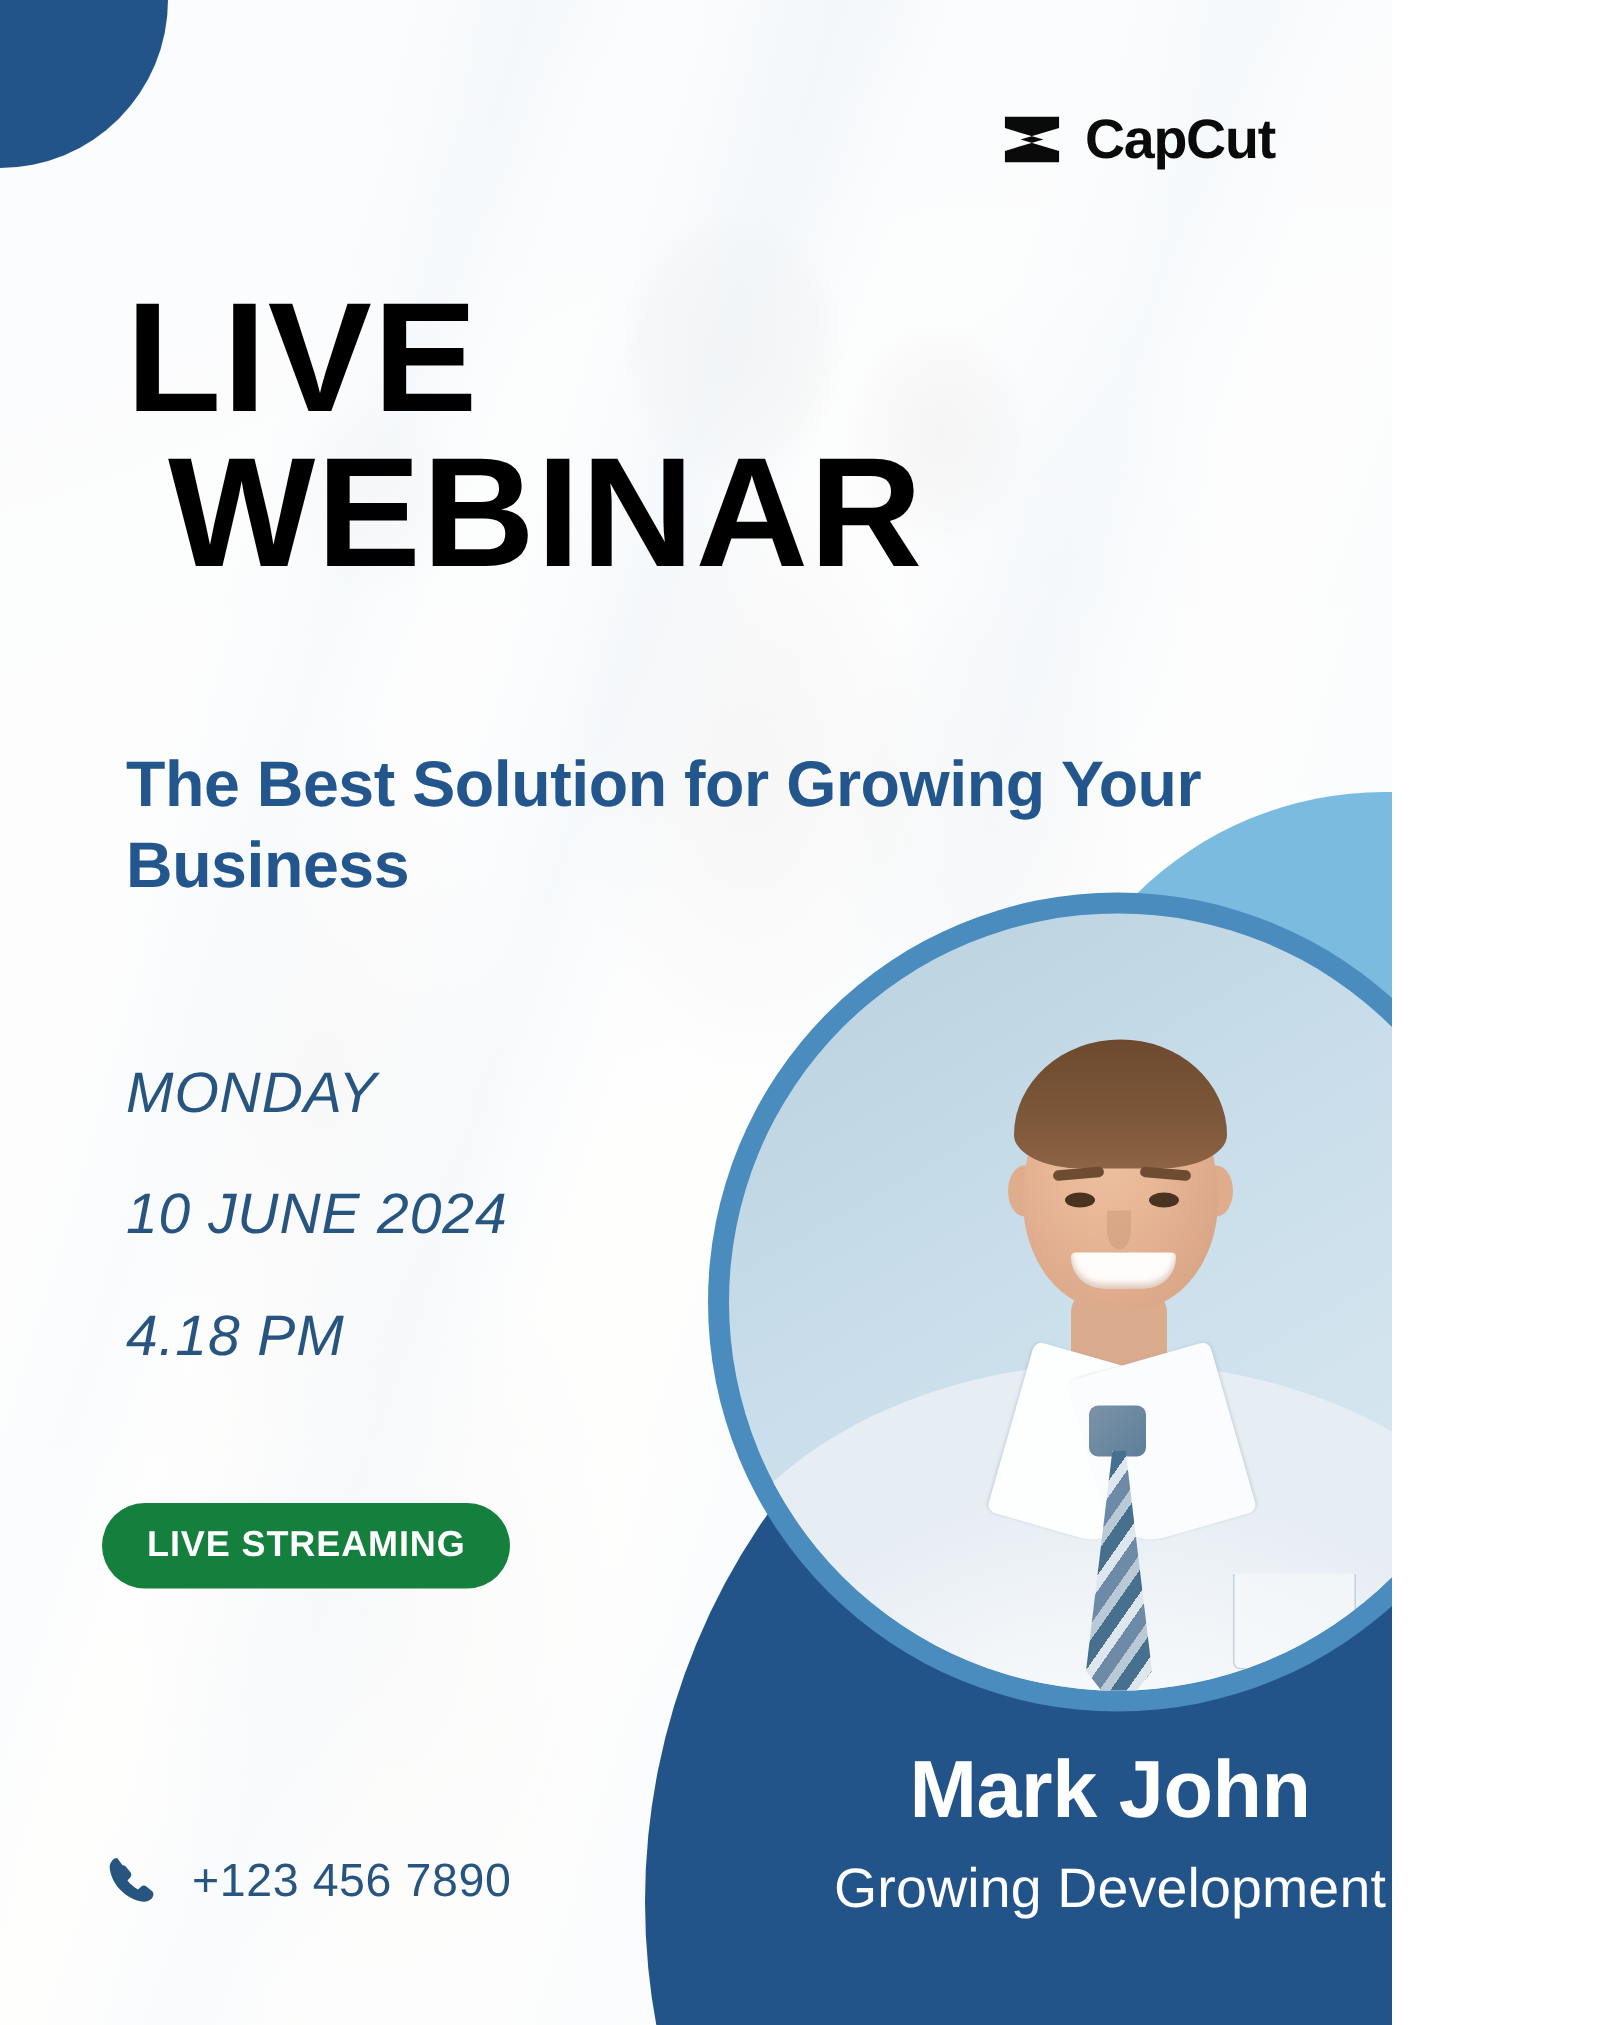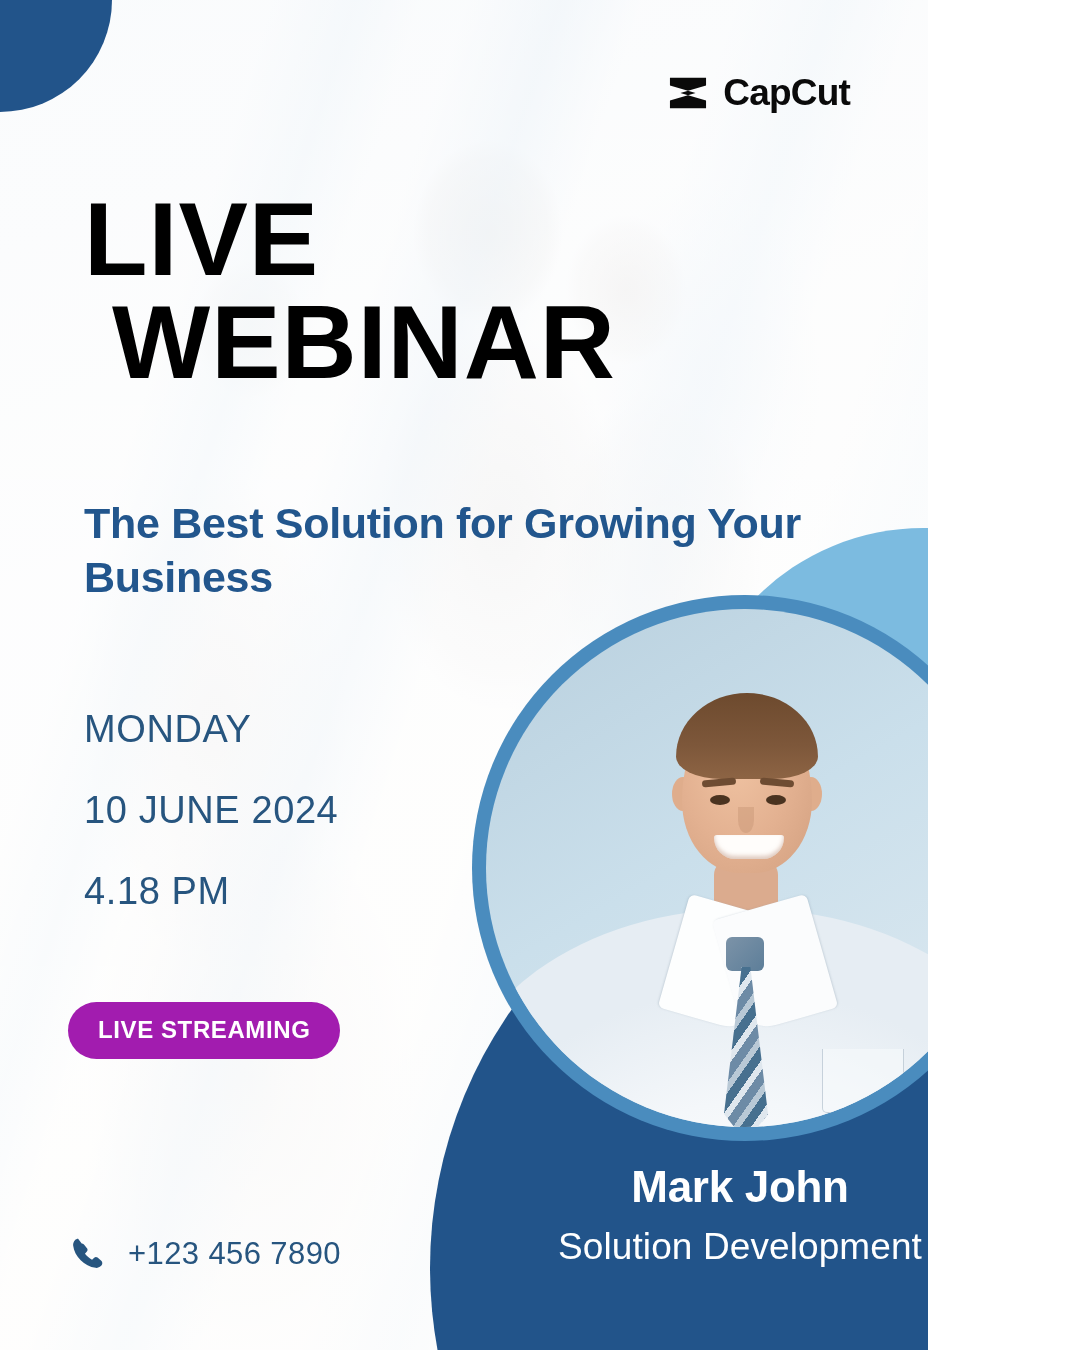--- a/index.html
+++ b/index.html
@@ -154,50 +154,50 @@
 
   .subtitle {
     position:absolute; left:84px; top:470px;
     font-size:43px; line-height:1.26;
     font-weight:bold; color:#22568d;
     letter-spacing:-.3px;
     width:770px;
     margin-top:26px;
   }
 
-  .when { position:absolute; left:84px; top:708px; }
+  .when { position:absolute; left:84px; top:708px;font-style:italic; }
   .when div {
     font-size:38px; color:#27557f;
     letter-spacing:.6px; margin-bottom:38px;
     font-weight:normal;
   }
 
   .badge {
     position:absolute; left:68px; top:1002px;
-    background:#a21caf; color:#ffffff;
+    background:#15803d; color:#ffffff;
     font-size:24px; font-weight:bold; letter-spacing:.6px;
     padding:14px 30px 15px; border-radius:40px;
     display:inline-block;
   }
 
   .phone {
     position:absolute; left:70px; top:1236px;
     display:flex; align-items:center; gap:22px;
   }
   .phone-icon { width:36px; height:36px; display:block; }
   .phone-num {
     font-size:31px; color:#27557f; letter-spacing:.4px;
   }
 
   .speaker {
     position:absolute; left:455px; top:1162px;
     width:570px; text-align:center; color:#ffffff;
   }
   .speaker-name {
-    font-size:44px; font-weight:bold; letter-spacing:-.3px;
+    font-size:54px; font-weight:bold; letter-spacing:-.3px;
   }
   .speaker-role {
     font-size:37px; font-weight:normal; margin-top:14px; letter-spacing:.1px;
   }
 </style>
 </head>
 <body>
 
 <div id="poster">
 
@@ -258,16 +258,16 @@
 
   <div class="phone">
     <svg class="phone-icon" viewBox="0 0 32 32">
       <path d="M7.2 2.4c-1.1 0-2.1.5-2.8 1.3C3.3 4.9 2.6 6.6 2.8 8.4c.5 4.9 3.1 9.6 6.7 13.2 3.6 3.6 8.3 6.2 13.2 6.7 1.8.2 3.5-.5 4.7-1.6.8-.7 1.3-1.7 1.3-2.8 0-.8-.3-1.5-.9-2l-3.3-2.7c-.9-.7-2.1-.7-3 .1l-1.9 1.7c-2.4-1.3-4.6-3.1-6.3-5.3l1.7-1.9c.8-.9.8-2.1.1-3L12.4 7.5c-.5-.6-1.2-.9-2-.9z" fill="#27557f"></path>
     </svg>
     <span class="phone-num">+123 456 7890</span>
   </div>
 
   <div class="speaker">
     <div class="speaker-name">Mark John</div>
-    <div class="speaker-role">Solution Development</div>
+    <div class="speaker-role">Growing Development</div>
   </div>
 
 </div>
 
 </body></html>

